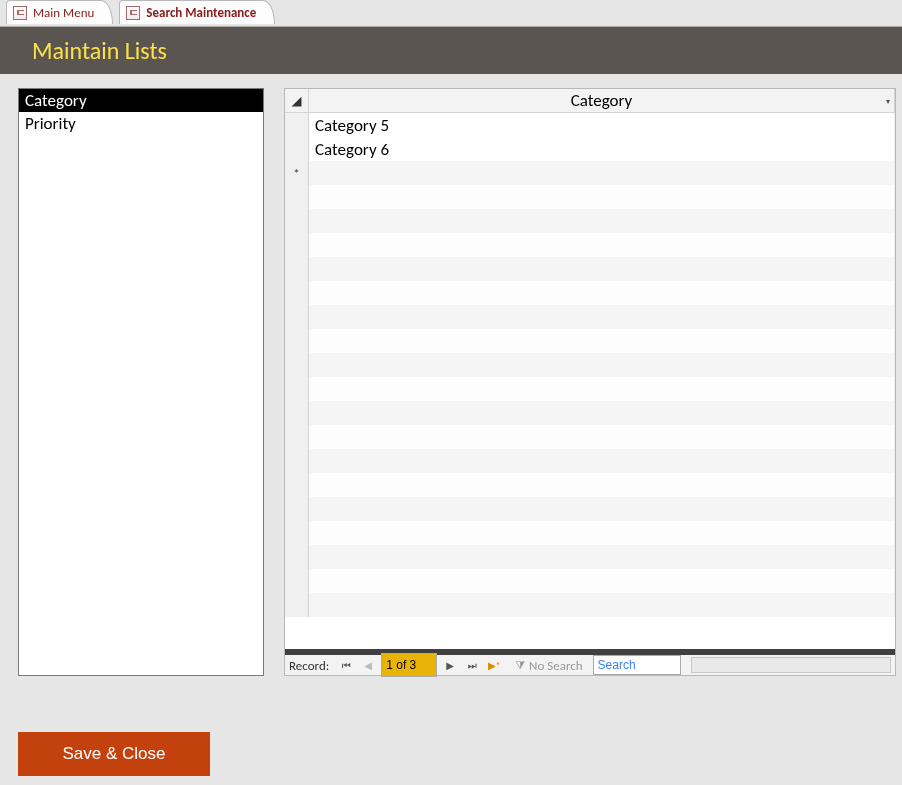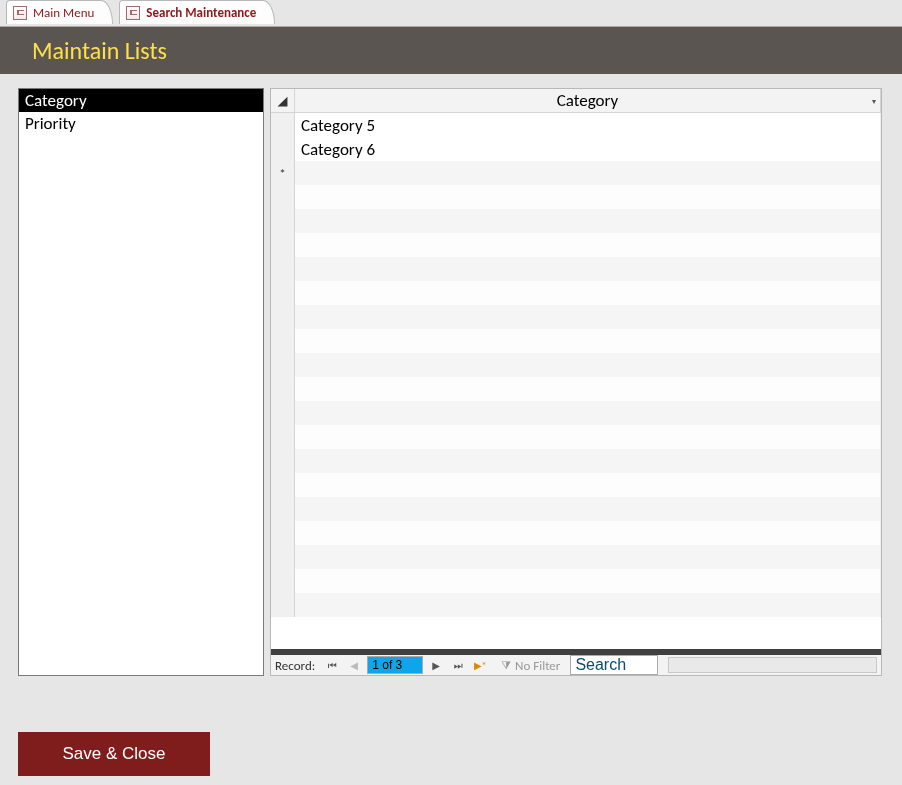--- a/index.html
+++ b/index.html
@@ -60,21 +60,21 @@
     align-items: center;
     padding-left: 32px;
     font-size: 24px;
     font-weight: 300;
     border-top: 1px solid #aca6a2;
   }
   
   .content {
     display: flex;
     padding: 14px 0 8px 18px;
-    gap: 6px;
+    gap: 20px;
   }
   .sidebar-list {
     width: 246px;
     height: 588px;
     border: 1px solid #7a7a7a;
     background: #fff;
   }
   .sidebar-list .item {
     padding: 1px 6px;
     font-size: 17px;
@@ -158,56 +158,56 @@
   .nav-btn {
     width: 18px; height: 18px;
     display:flex;align-items:center;justify-content:center;
     font-size:10px;
     color:#555;
     cursor:pointer;
     border:1px solid transparent;
   }
   .nav-btn.disabled { color:#bbb; cursor:default; }
   .rec-input {
-    width: 56px; height:18px;
+    width: 56px; height:24px;
     border:1px solid #aaa;
-    background:#0ea5e9;
+    background:#eab308;
     font-size:12px;
     padding:0 4px;
   }
   .filter-box {
     display:flex;align-items:center;
     color:#999;
     gap:4px;
     margin-left:8px;
     font-size:13px;
   }
   .search-input {
     width: 88px; height: 20px;
     border:1px solid #aaa;
     background:#fff;
-    font-size:16px;
+    font-size:12px;
     padding:0 4px;
-    color:#0c4a6e;
+    color:#3b82f6;
     margin-left:6px;
   }
   .h-scroll {
     flex:1; height:16px;
     background:#e9e9e9;
     border:1px solid #c8c8c8;
     margin-left:6px;
   }
   
   .save-btn {
     position: absolute;
     left: 18px;
     top: 732px;
     width: 192px;
     height: 44px;
-    background: #7f1d1d;
+    background: #c2410c;
     color: #fff;
     border: none;
     font-size: 17px;
     cursor: pointer;
   }
 </style>
 </head>
 <body>
 
 <div class="tab-strip">
@@ -333,21 +333,21 @@
     <div class="record-nav">
       <span class="label">Record:</span>
       <span class="nav-btn">⏮</span>
       <span class="nav-btn disabled">◀</span>
       <input class="rec-input" value="1 of 3" style="">
       <span class="nav-btn">▶</span>
       <span class="nav-btn">⏭</span>
       <span class="nav-btn" style="color:#d88b00;">▶*</span>
       <div class="filter-box">
         <span style="font-size:11px;">⧩</span>
-        <span>No Filter</span>
+        <span>No Search</span>
       </div>
       <input class="search-input" value="Search" style="">
       <div class="h-scroll"></div>
     </div>
   </div>
 
 </div>
 
 <button class="save-btn">
   <span>Save &amp; Close</span>

